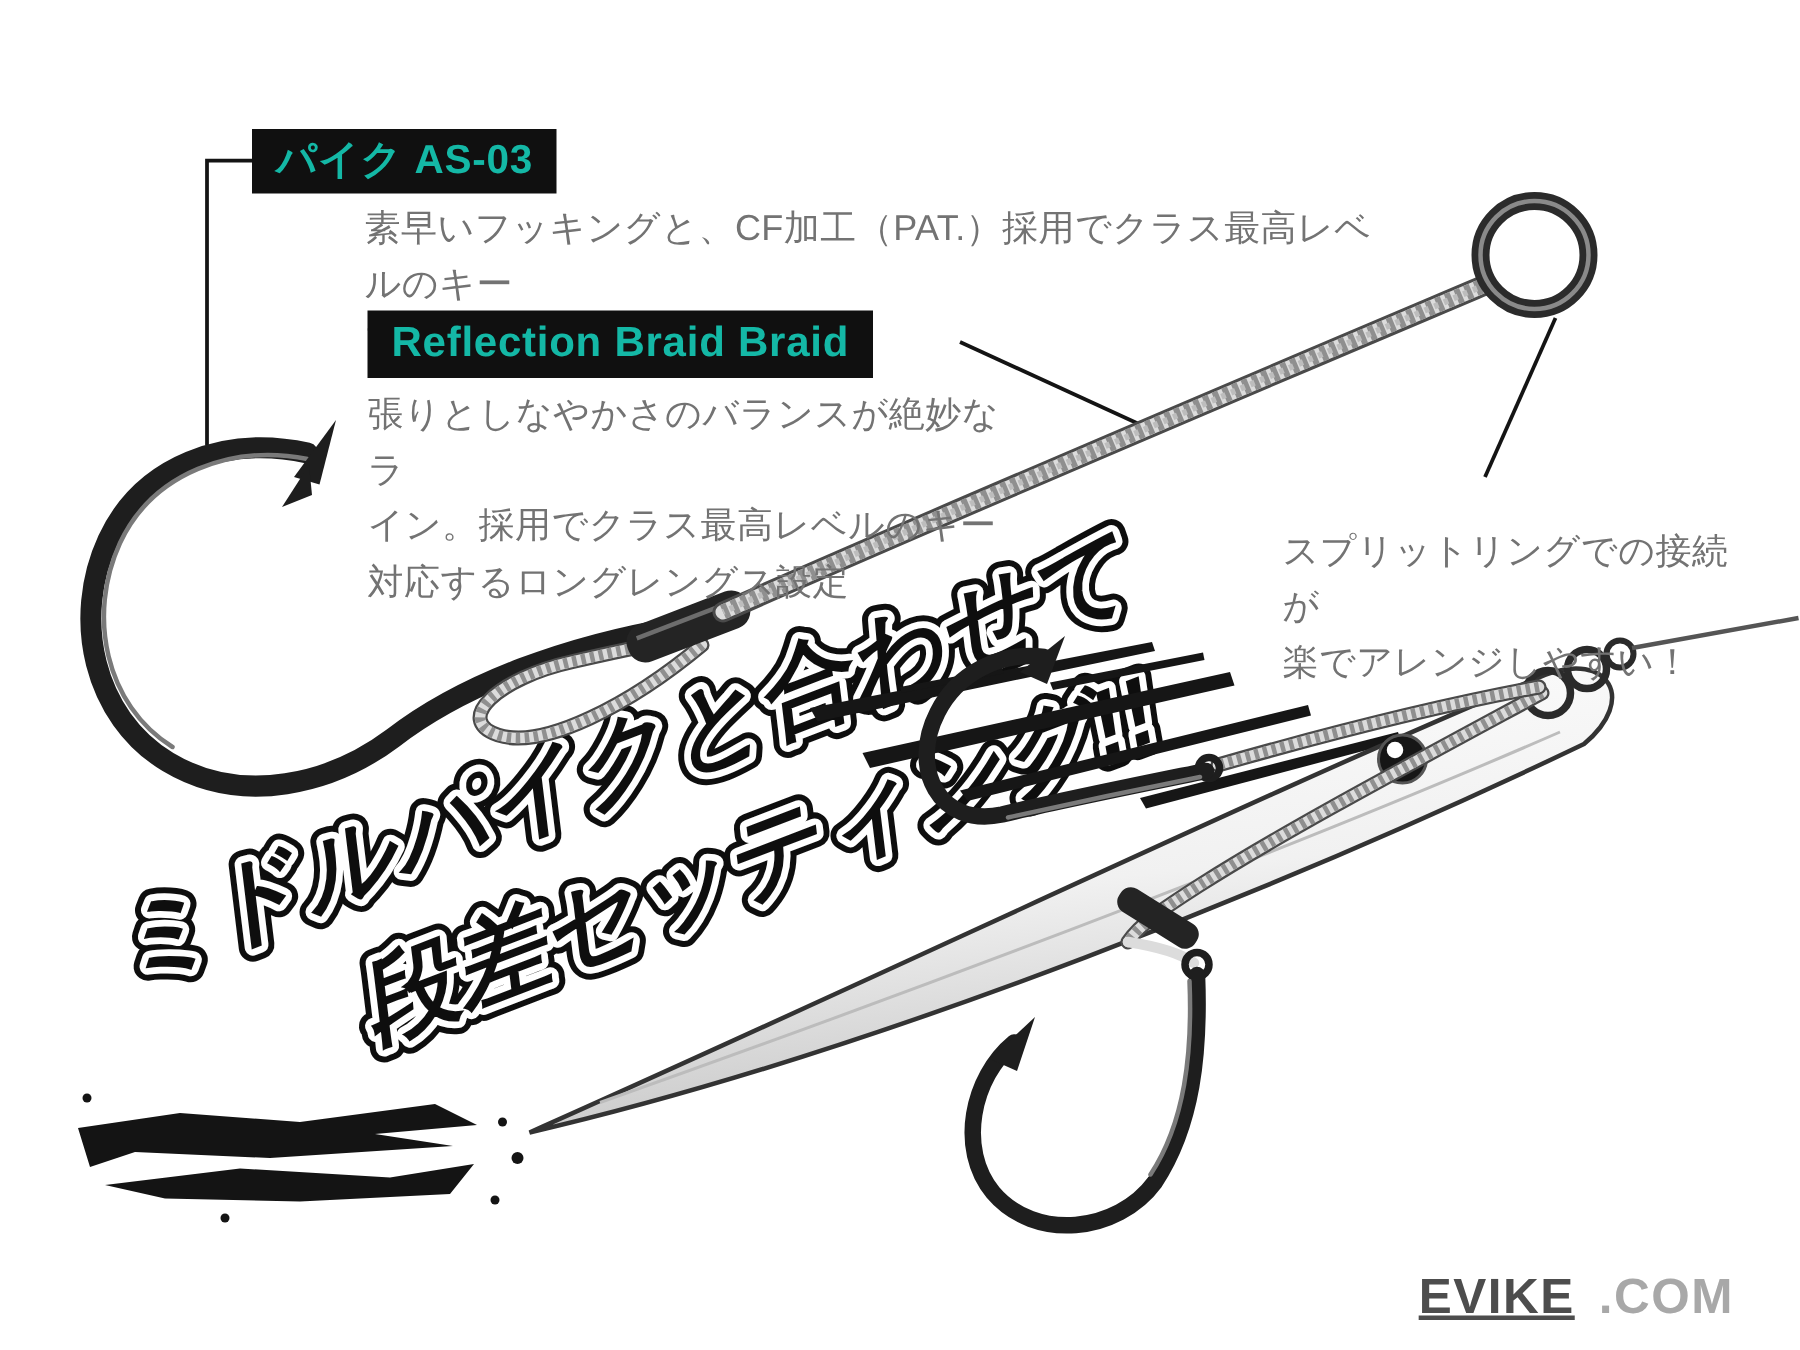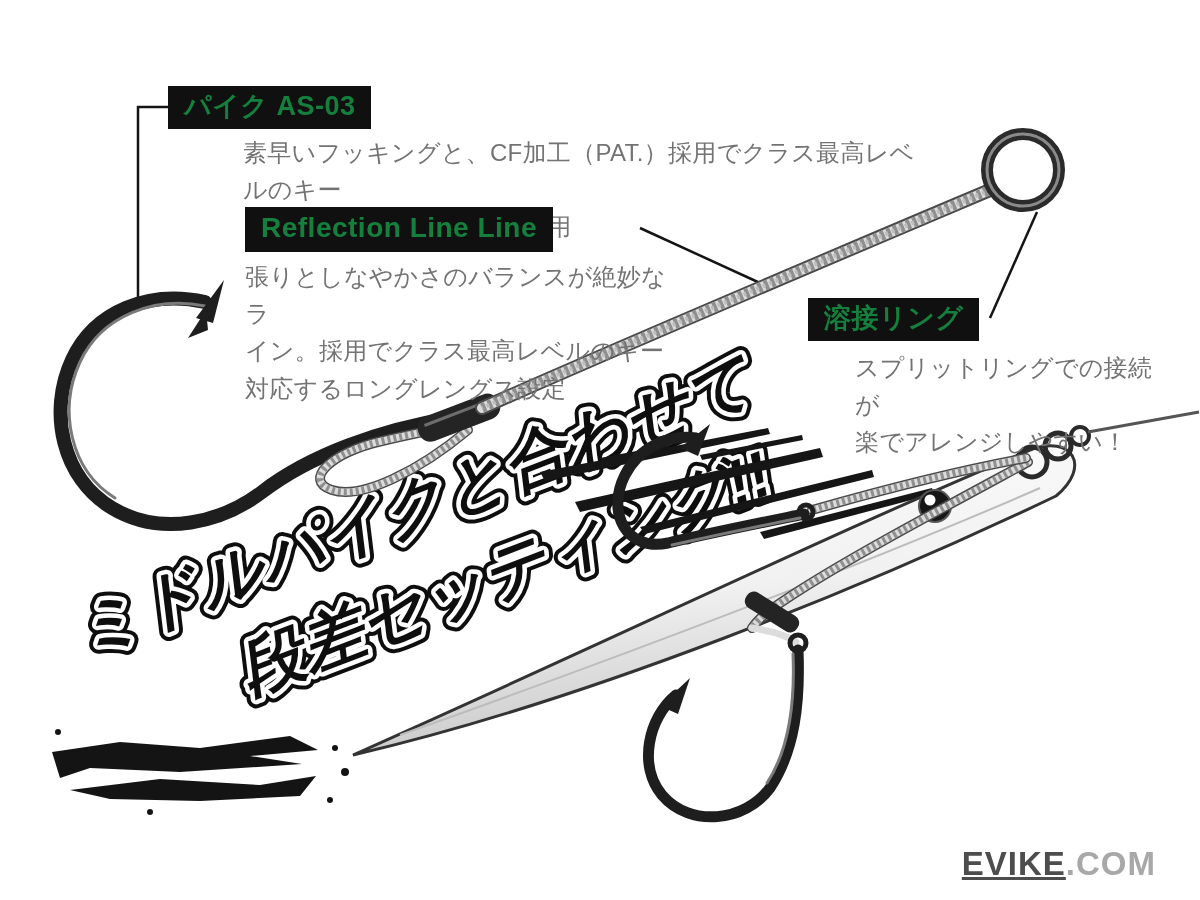--- a/index.html
+++ b/index.html
@@ -7,21 +7,21 @@
     position:relative;
     width:1200px;height:900px;
     background:#ffffff;
     overflow:hidden;
     font-family:"Liberation Sans","DejaVu Sans",sans-serif;
   }
   .illustration{position:absolute;left:0;top:0;width:1200px;height:900px;}
   .label-box{
     position:absolute;
     background:#101010;
-    color:#15803d;
+    color:#14b8a6;
     font-weight:700;
     font-size:27px;
     line-height:1.2;
     padding:4px 16px 7px;
     white-space:nowrap;
     letter-spacing:0.5px;
   }
   .desc{
     position:absolute;
     font-size:24px;
@@ -32,21 +32,21 @@
   }
   .watermark{
     position:absolute;
     right:44px; top:845px;
     font-size:33px;
     font-weight:700;
     letter-spacing:1px;
     white-space:nowrap;
   }
   .watermark .brand{color:#4d4d4d;text-decoration:underline;}
-  .watermark .suffix{color:#a8a8a8;}
+  .watermark .suffix{color:#a8a8a8;margin-left:16px;}
 
   
   .hook-stroke{fill:none;stroke:#1e1e1e;stroke-width:14;stroke-linecap:round;}
   .hook-stroke.thin{stroke-width:11;}
   .hook-hl{fill:none;stroke:#7a7a7a;stroke-width:3;stroke-linecap:round;}
   .braid-outer{fill:none;stroke:#4a4a4a;stroke-width:14;stroke-linecap:round;}
   .braid-inner{fill:none;stroke:#dcdcdc;stroke-width:10;stroke-linecap:round;}
   .braid-weave{fill:none;stroke:#8f8f8f;stroke-width:10;stroke-dasharray:4 3;}
   .braid-weave2{fill:none;stroke:#bdbdbd;stroke-width:4;stroke-dasharray:3 4;stroke-dashoffset:2;}
   .braid-outer.s{stroke-width:10;}
@@ -177,26 +177,25 @@
       <circle class="grunge" cx="330" cy="800" r="3"></circle>
       <circle class="grunge" cx="58" cy="732" r="3"></circle>
       <circle class="grunge" cx="150" cy="812" r="3"></circle>
     </g>
   </svg>
 
   <div class="label-box" style="left:168px;top:86px;">パイク AS-03</div>
   <div class="desc" style="left:243px;top:134px;width:680px;">素早いフッキングと、CF加工（PAT.）採用でクラス最高レベルのキー
 プ力を誇るパイク AS-03 採用</div>
 
-  <div class="label-box" style="left:245px;top:207px;font-size:28px;">Reflection Line Line</div>
+  <div class="label-box" style="left:245px;top:207px;font-size:28px;">Reflection Braid Braid</div>
   <div class="desc" style="left:245px;top:258px;width:430px;">張りとしなやかさのバランスが絶妙なラ
 イン。採用でクラス最高レベルのキー
 対応するロングレングス設定</div>
 
-  <div class="label-box" style="left:808px;top:298px;">溶接リング</div>
   <div class="desc" style="left:855px;top:349px;width:320px;">スプリットリングでの接続が
 楽でアレンジしやすい！</div>
 
   <div class="watermark">
     <span class="brand">EVIKE</span><span class="suffix">.COM</span>
   </div>
 
 </div>
 
 </body></html>

